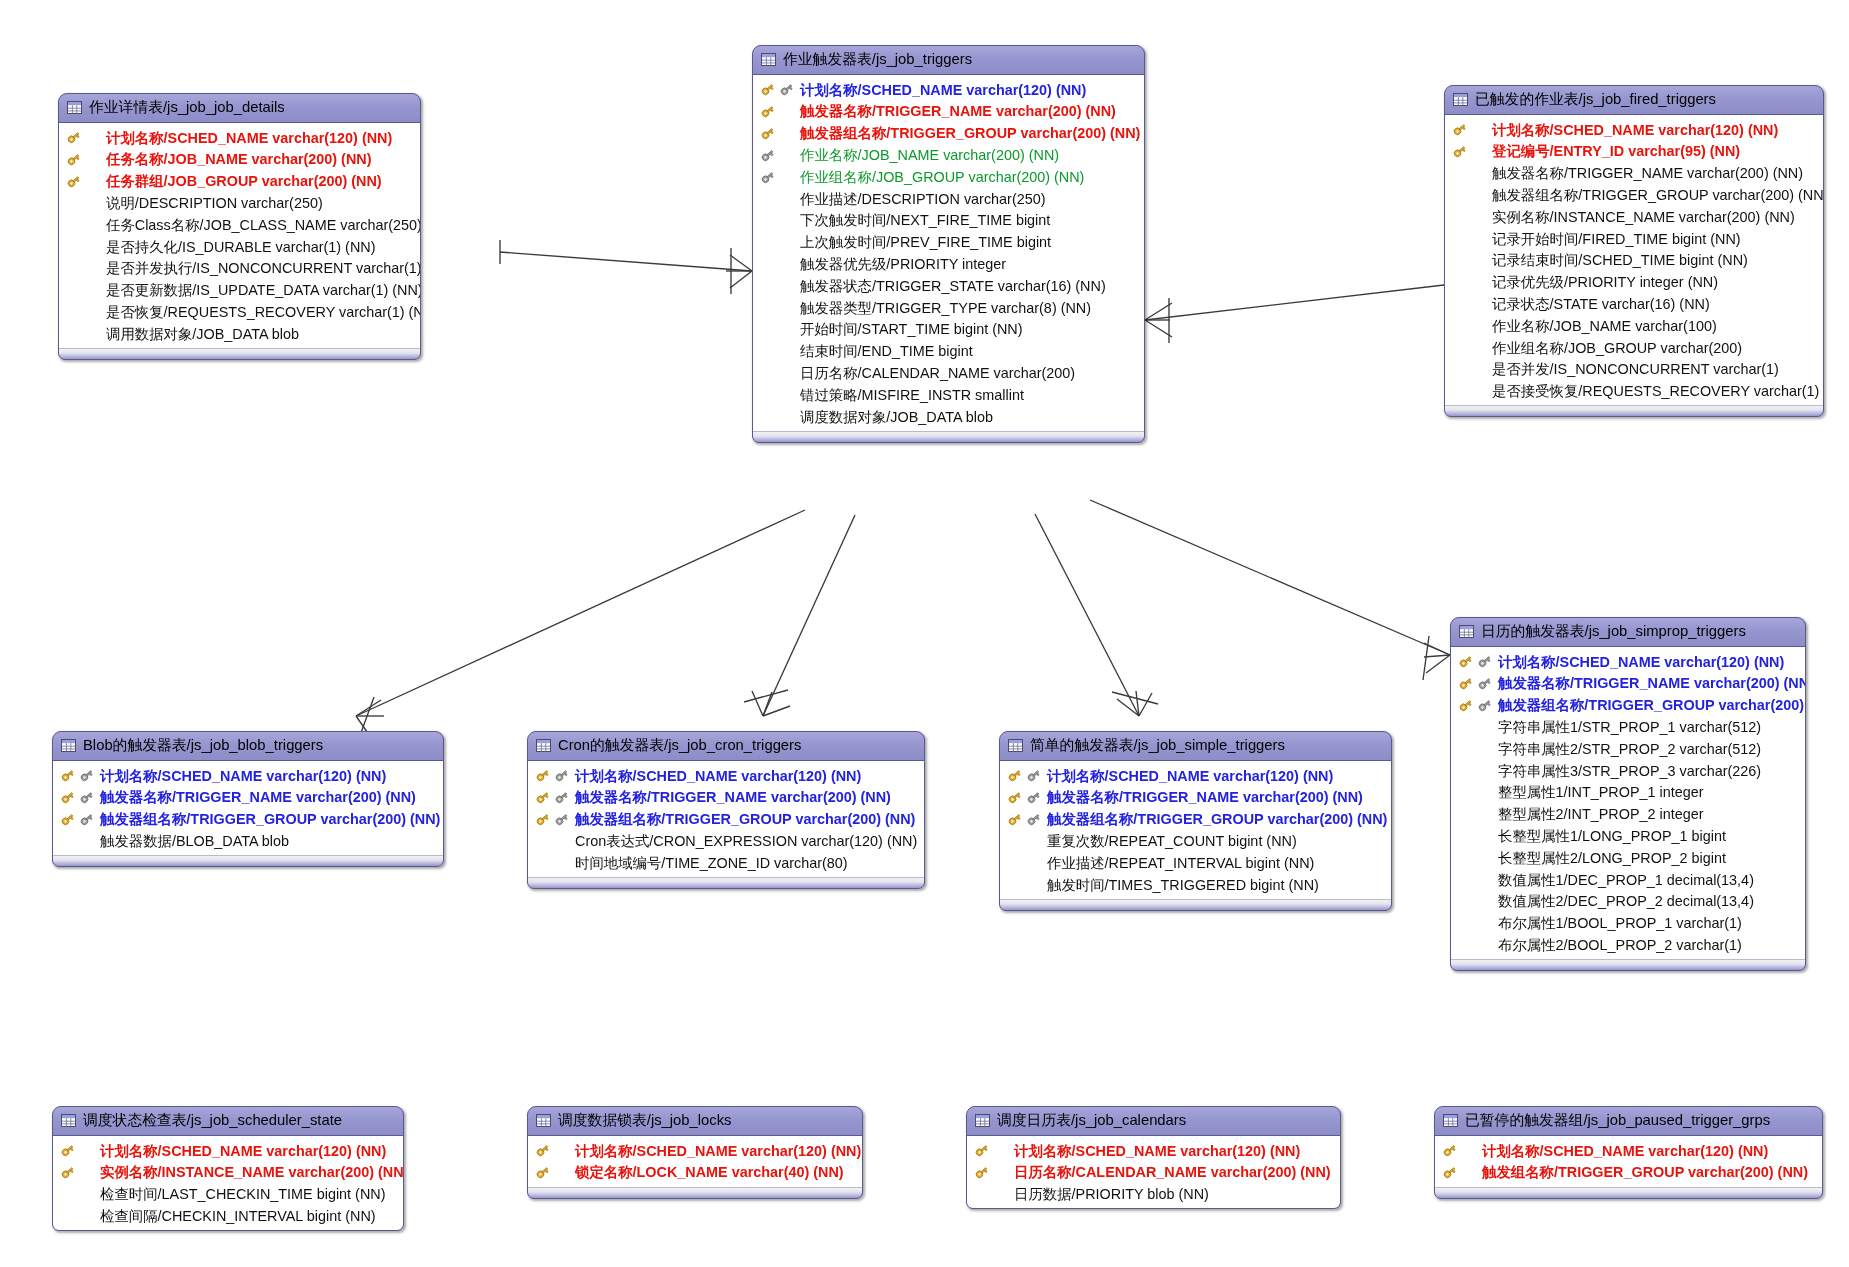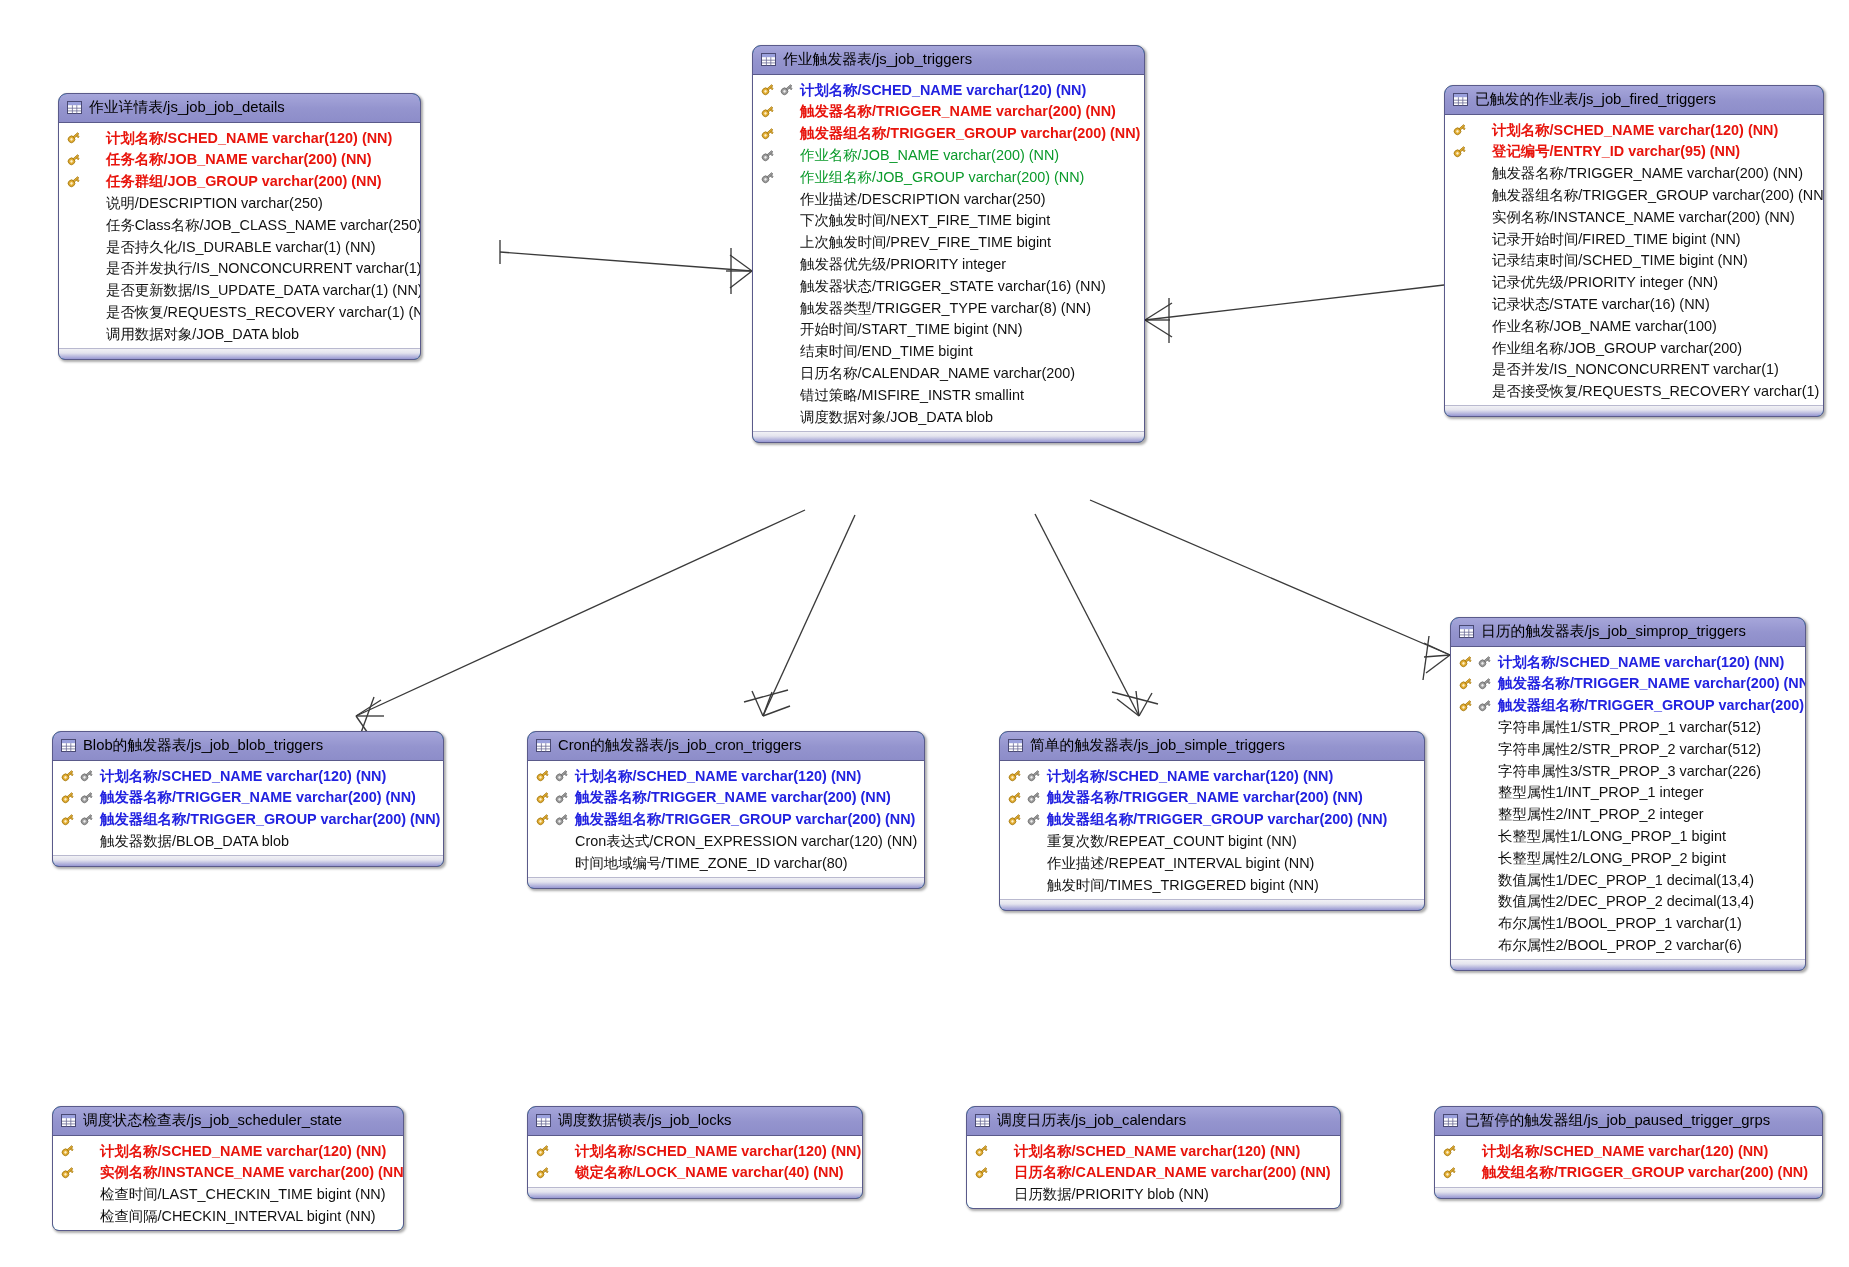--- a/index.html
+++ b/index.html
@@ -19,21 +19,21 @@
   #links {
     position: absolute;
     left: 0; top: 0;
     width: 1849px; height: 1267px;
     pointer-events: none;
     z-index: 1;
   }
   .entity {
     position: absolute;
     z-index: 5;
-    background: #0369a1;
+    background: #8b5cf6;
     border: 1px solid #5a5a8a;
     border-radius: 9px 9px 7px 7px;
     box-shadow: 1.5px 1.5px 2.5px rgba(0,0,0,0.33);
     overflow: hidden;
     font-size: 14.6px;
   }
   .entity-header {
     background: #9a9ad2;
     background: linear-gradient(to bottom, #a6a6da 0%, #9494ce 52%, #8d8dc9 100%);
     border-bottom: 1px solid #5a5a8a;
@@ -623,21 +623,21 @@
           <span class="attr-label k-none">数值属性2/DEC_PROP_2 decimal(13,4)</span>
         </div>
         <div class="attr">
           <span class="keyslot"></span>
           <span class="keyslot"></span>
           <span class="attr-label k-none">布尔属性1/BOOL_PROP_1 varchar(1)</span>
         </div>
         <div class="attr">
           <span class="keyslot"></span>
           <span class="keyslot"></span>
-          <span class="attr-label k-none">布尔属性2/BOOL_PROP_2 varchar(6)</span>
+          <span class="attr-label k-none">布尔属性2/BOOL_PROP_2 varchar(1)</span>
         </div>
       </div>
       <div class="entity-footer"></div>
     </div>
     <div class="entity" style="left: 52px; top: 731px; width: 392px;">
       <div class="entity-header">
         <span style="display: flex;">
           <svg class="tbl-icon" viewBox="0 0 15 13" width="15" height="13">
             <rect x="0.5" y="0.5" width="14" height="12" fill="#ffffff" stroke="#4a4a74" stroke-width="1"></rect>
             <rect x="1" y="1" width="13" height="3.2" fill="#9aa0dc"></rect>
@@ -817,21 +817,21 @@
           <span class="attr-label k-none">Cron表达式/CRON_EXPRESSION varchar(120) (NN)</span>
         </div>
         <div class="attr">
           <span class="keyslot"></span>
           <span class="keyslot"></span>
           <span class="attr-label k-none">时间地域编号/TIME_ZONE_ID varchar(80)</span>
         </div>
       </div>
       <div class="entity-footer"></div>
     </div>
-    <div class="entity" style="left: 999px; top: 731px; width: 426px;">
+    <div class="entity" style="left: 999px; top: 731px; width: 393px;">
       <div class="entity-header">
         <span style="display: flex;">
           <svg class="tbl-icon" viewBox="0 0 15 13" width="15" height="13">
             <rect x="0.5" y="0.5" width="14" height="12" fill="#ffffff" stroke="#4a4a74" stroke-width="1"></rect>
             <rect x="1" y="1" width="13" height="3.2" fill="#9aa0dc"></rect>
             <line x1="1" y1="7.2" x2="14" y2="7.2" stroke="#6a6a96" stroke-width="0.8"></line>
             <line x1="1" y1="9.9" x2="14" y2="9.9" stroke="#6a6a96" stroke-width="0.8"></line>
             <line x1="5.4" y1="4.2" x2="5.4" y2="12.5" stroke="#6a6a96" stroke-width="0.8"></line>
             <line x1="9.8" y1="4.2" x2="9.8" y2="12.5" stroke="#6a6a96" stroke-width="0.8"></line>
           </svg>

